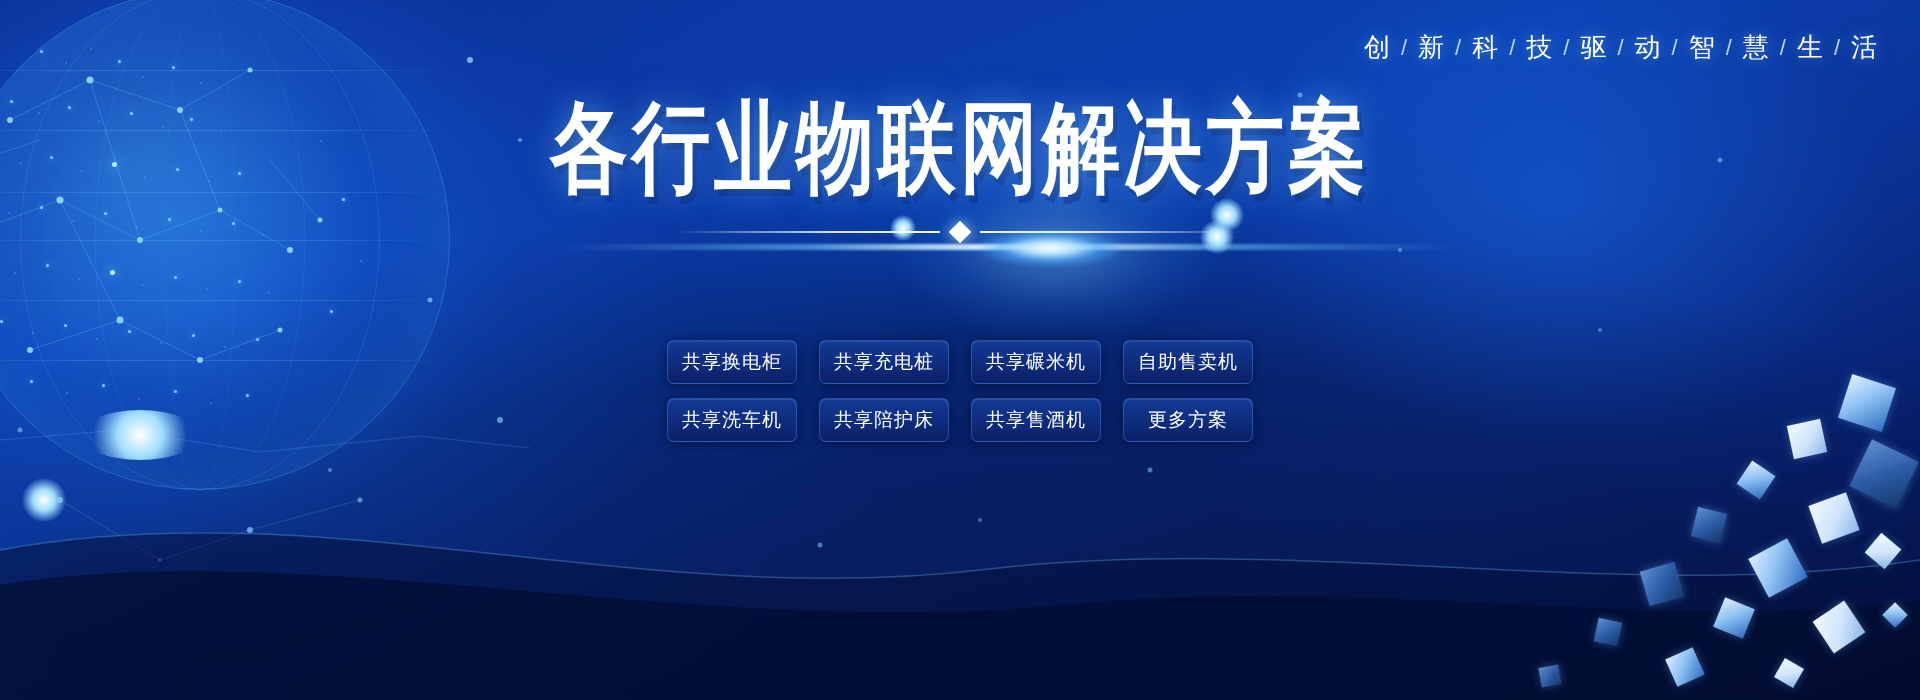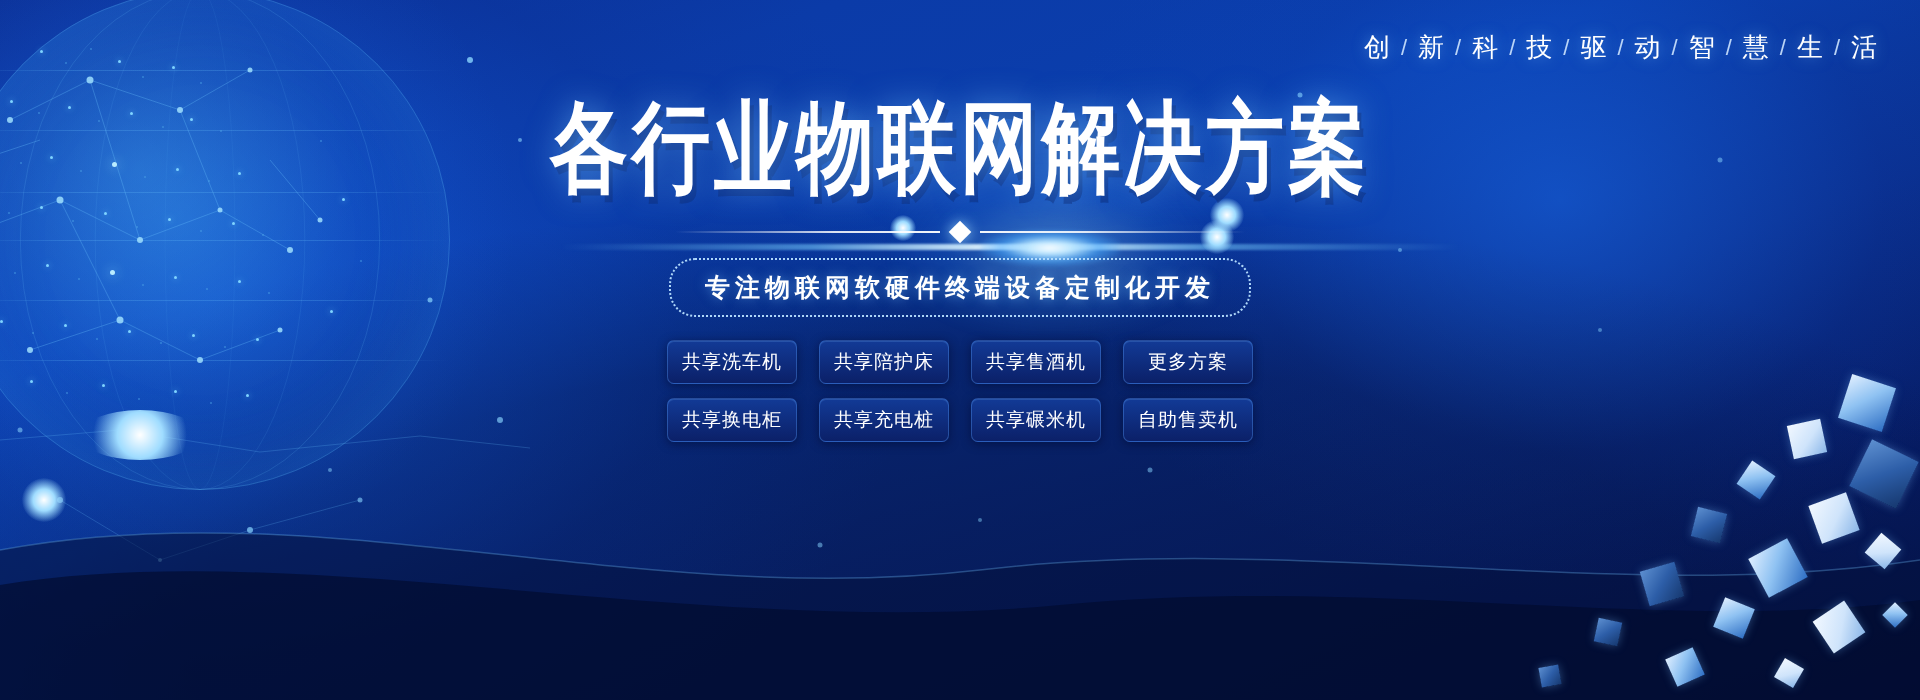--- a/index.html
+++ b/index.html
@@ -356,31 +356,30 @@
       </div>
 
     <div class="headline">各行业物联网解决方案</div>
 
     <div class="divider">
       <div class="line"></div>
       <div class="dia"></div>
       <div class="line r"></div>
     </div>
 
-    <div class="subtitle-pill">专注物联网软硬件终端设备定制化开发</div>
 
     <div class="btn-grid" id="btn-host">
+        <div class="btn-row">
+          <div class="btn">共享换电柜</div>
+          <div class="btn">共享充电桩</div>
+          <div class="btn">共享碾米机</div>
+          <div class="btn">自助售卖机</div>
+        </div>
         <div class="btn-row">
           <div class="btn">共享洗车机</div>
           <div class="btn">共享陪护床</div>
           <div class="btn">共享售酒机</div>
           <div class="btn">更多方案</div>
         </div>
-        <div class="btn-row">
-          <div class="btn">共享换电柜</div>
-          <div class="btn">共享充电桩</div>
-          <div class="btn">共享碾米机</div>
-          <div class="btn">自助售卖机</div>
-        </div>
       </div>
 
   </div>
 </div>
 
 </body></html>

